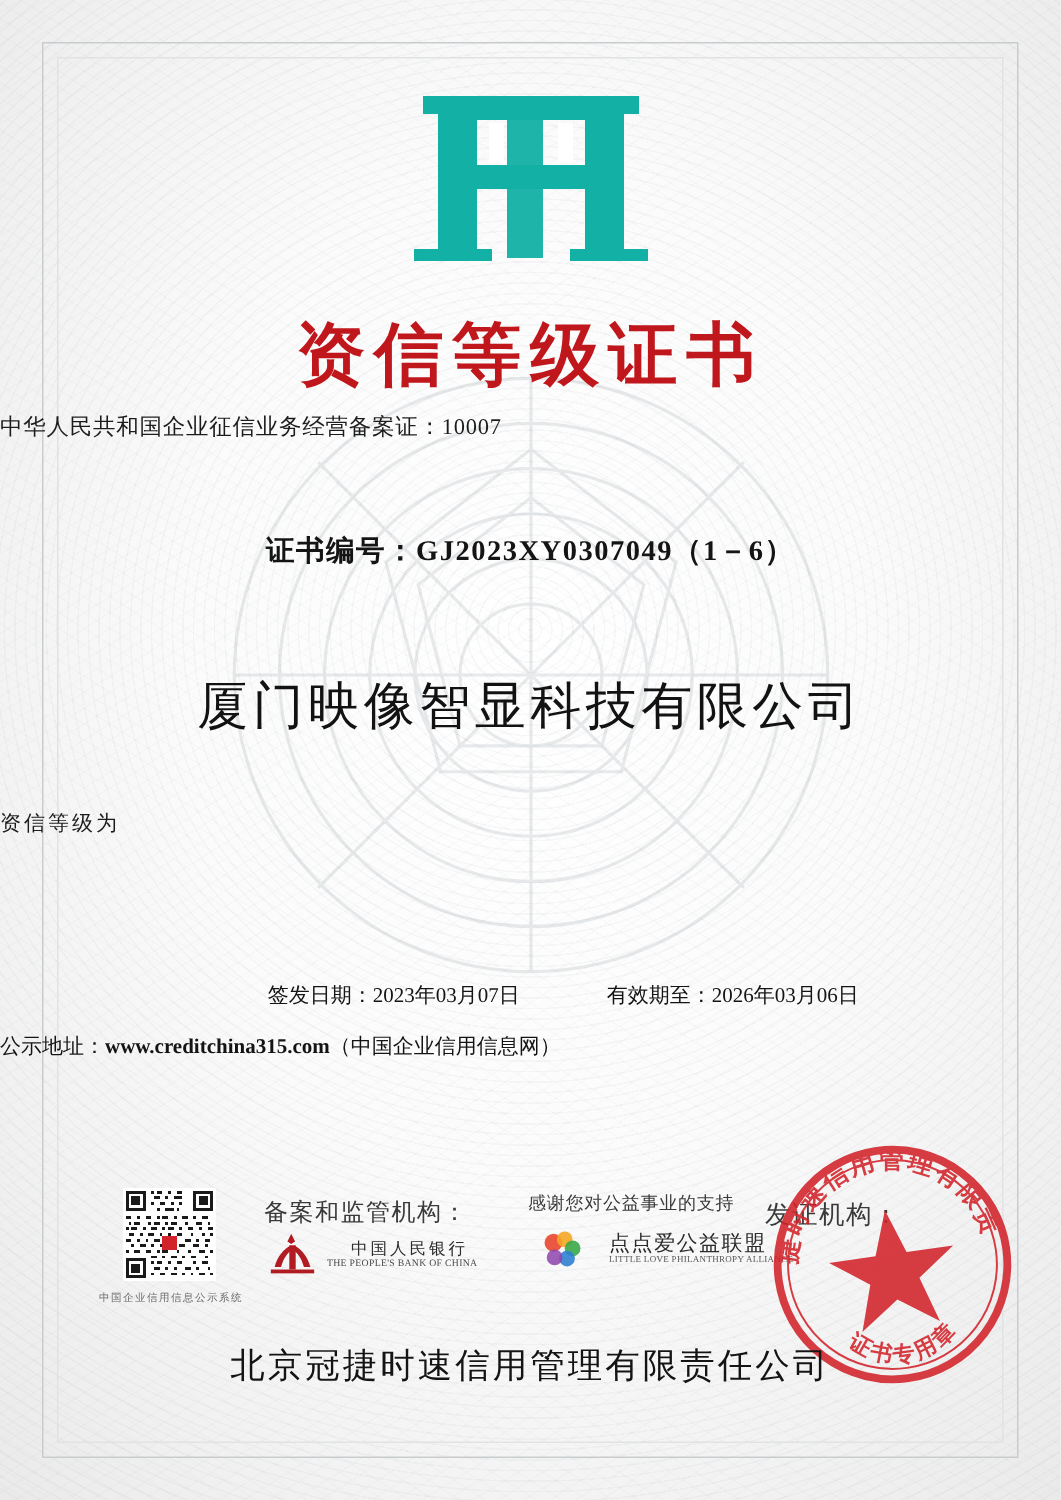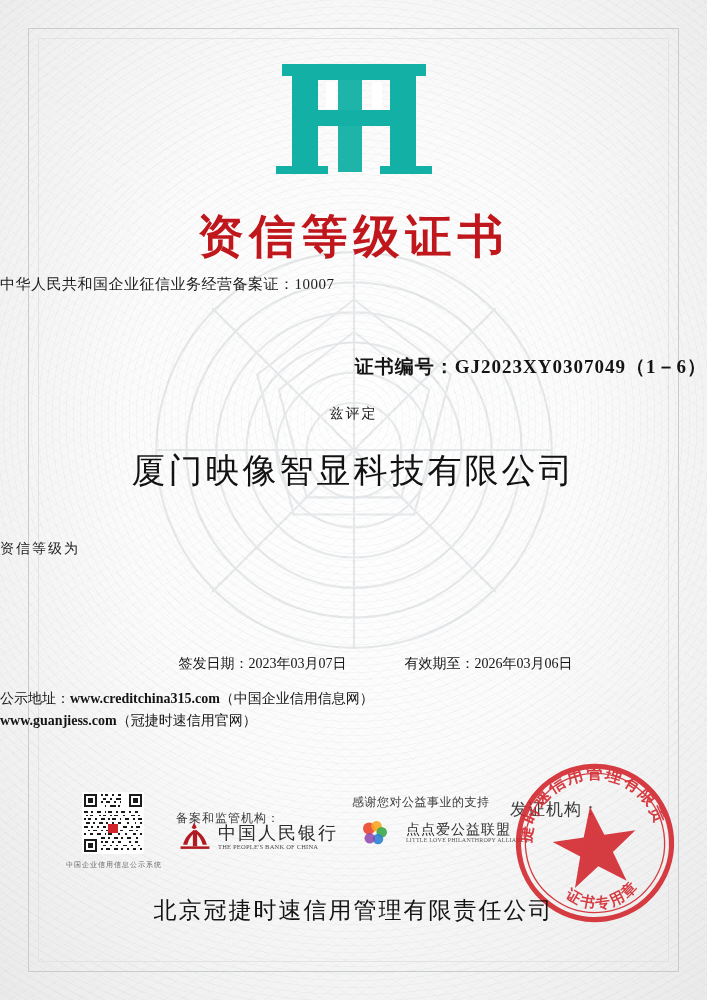--- a/index.html
+++ b/index.html
@@ -56,21 +56,21 @@
     color:#c0171c;
     letter-spacing:6px;
   }
   .subtitle{
     position:absolute;top:275px;left:0;right:0;
     font-size:15px;color:#1c1c1c;
     letter-spacing:.5px;
   }
   .cert-no{
     position:absolute;top:354px;left:0;right:0;
-    text-align:right;
+    text-align:center;
     font-size:19px;font-weight:bold;color:#141414;
     letter-spacing:1px;
   }
   .hereby{
     position:absolute;top:405px;left:0;right:0;
     text-align:center;font-size:14px;color:#1c1c1c;letter-spacing:2px;
   }
   .company{
     position:absolute;top:448px;left:0;right:0;
     text-align:center;
@@ -102,28 +102,28 @@
     position:absolute;top:782px;left:0;right:0;height:110px;
   }
   .qr{
     position:absolute;left:82px;top:10px;width:62px;height:62px;
   }
   .qr-caption{
     position:absolute;left:52px;top:78px;width:124px;
     text-align:center;font-size:7px;color:#6c6c6c;letter-spacing:1px;
   }
   .supervise-label{
-    position:absolute;left:176px;top:28px;
-    font-size:12px;color:#3a3a3a;letter-spacing:1px;
+    position:absolute;left:176px;top:16px;
+    font-size:16px;color:#3a3a3a;letter-spacing:1px;
   }
   .pboc{
     position:absolute;left:178px;top:38px;display:flex;align-items:center;gap:6px;
   }
   .pboc-text-cn{
-    font-size:18px;color:#2b2b2b;letter-spacing:2px;line-height:1.05;
+    font-size:11px;color:#2b2b2b;letter-spacing:2px;line-height:1.05;margin-left:16px;
   }
   .pboc-text-en{
     font-size:6.5px;color:#4a4a4a;letter-spacing:.2px;
   }
   .thanks-label{
     position:absolute;left:352px;top:12px;
     font-size:12px;color:#3a3a3a;letter-spacing:.5px;
   }
   .charity{
     position:absolute;left:360px;top:36px;display:flex;align-items:center;gap:16px;
@@ -182,32 +182,30 @@
       </g>
       <g fill="#ffffff">
         <path d="M52 24 h10 v26 h-10 z"></path>
         <path d="M98 24 h10 v26 h-10 z"></path>
       </g>
     </svg>
 
     <div class="title">资信等级证书</div>
     <div class="subtitle">中华人民共和国企业征信业务经营备案证：10007</div>
     <div class="cert-no">证书编号：GJ2023XY0307049（1－6）</div>
-    <div class="hereby">兹评定</div>
     <div class="company">厦门映像智显科技有限公司</div>
     <div class="grade-label">资信等级为</div>
 
     <div class="dates">
       <span>签发日期：2023年03月07日</span>
       <span>有效期至：2026年03月06日</span>
     </div>
 
     <div class="addr">
       <span>公示地址：</span><b>www.creditchina315.com</b><span>（中国企业信用信息网）</span>
-      <span class="line2"><b>www.guanjiess.com</b><span>（冠捷时速信用官网）</span></span>
     </div>
 
     <div class="bottom-row">
 
       <svg class="qr" viewBox="0 0 33 33" shape-rendering="crispEdges">
         <rect width="33" height="33" fill="#ffffff"></rect>
         <g fill="#1a1a1a">
           <rect x="1" y="1" width="7" height="7"></rect>
             <rect x="2" y="2" width="5" height="5" fill="#fff"></rect>
             <rect x="3" y="3" width="3" height="3"></rect>

